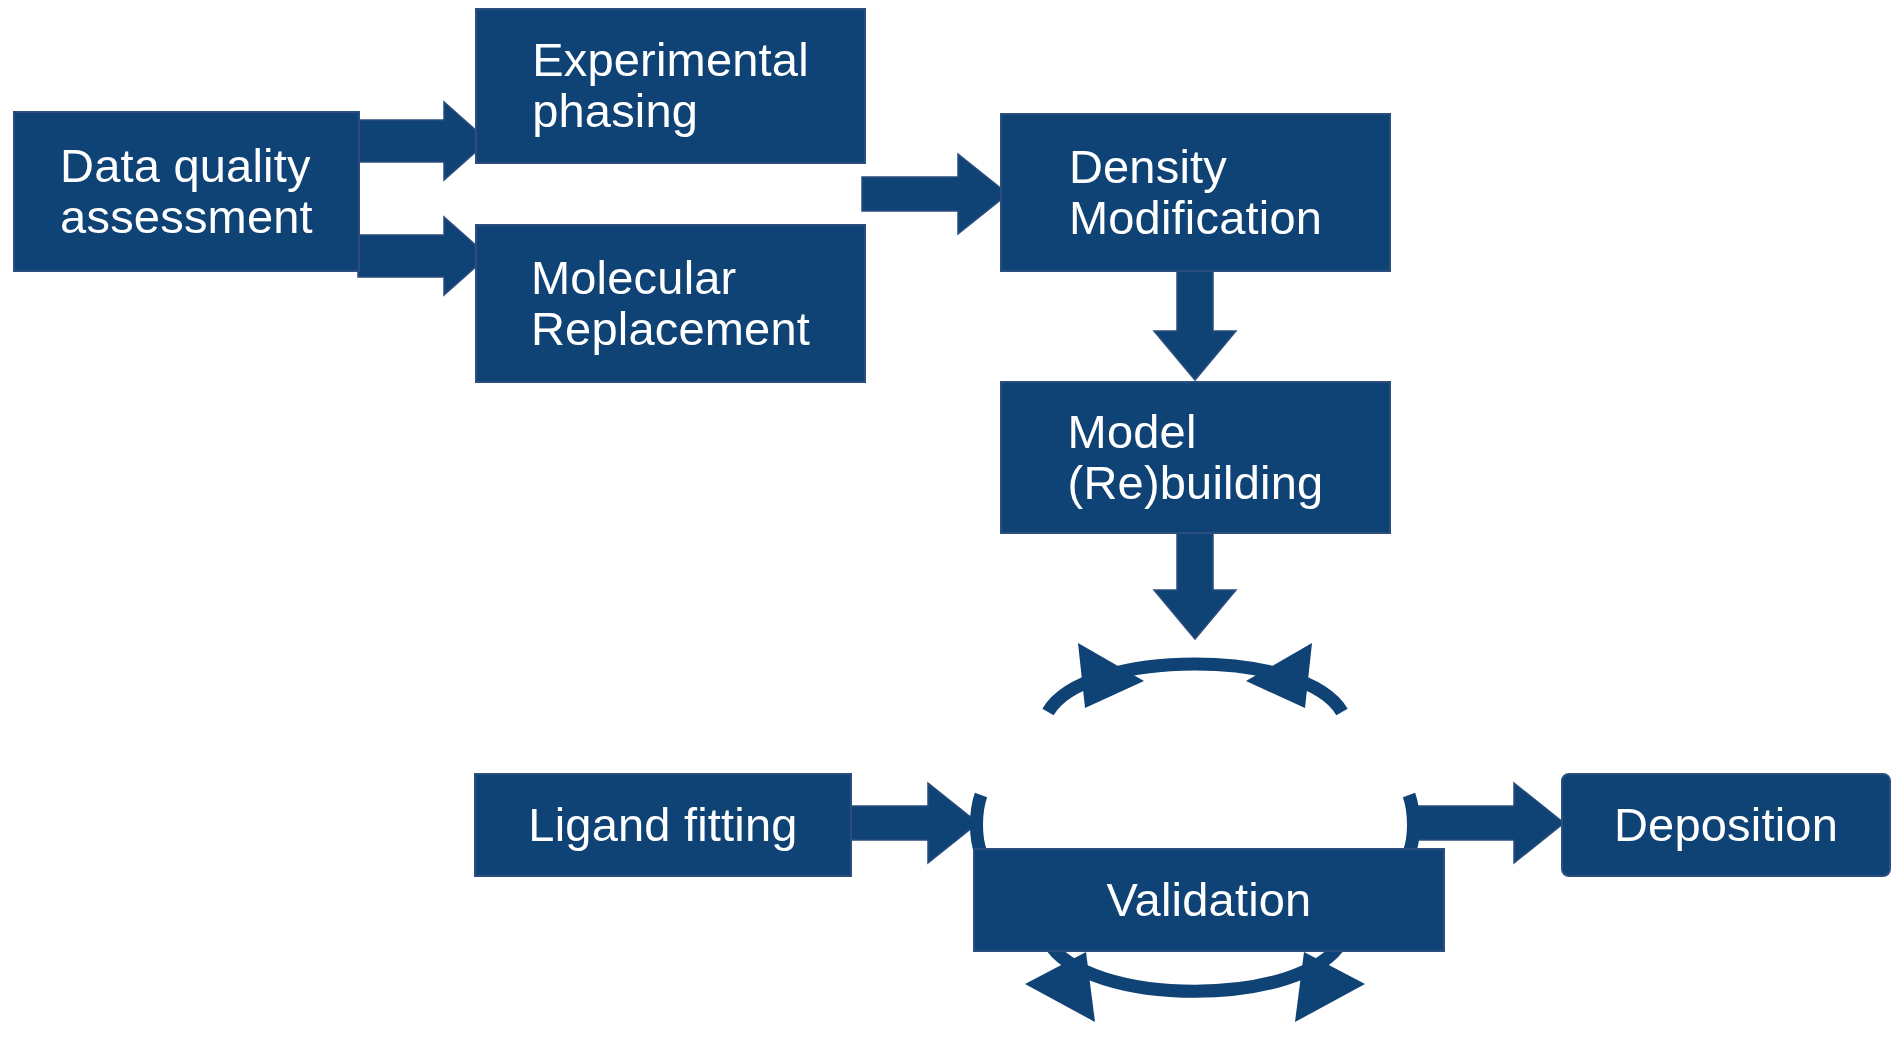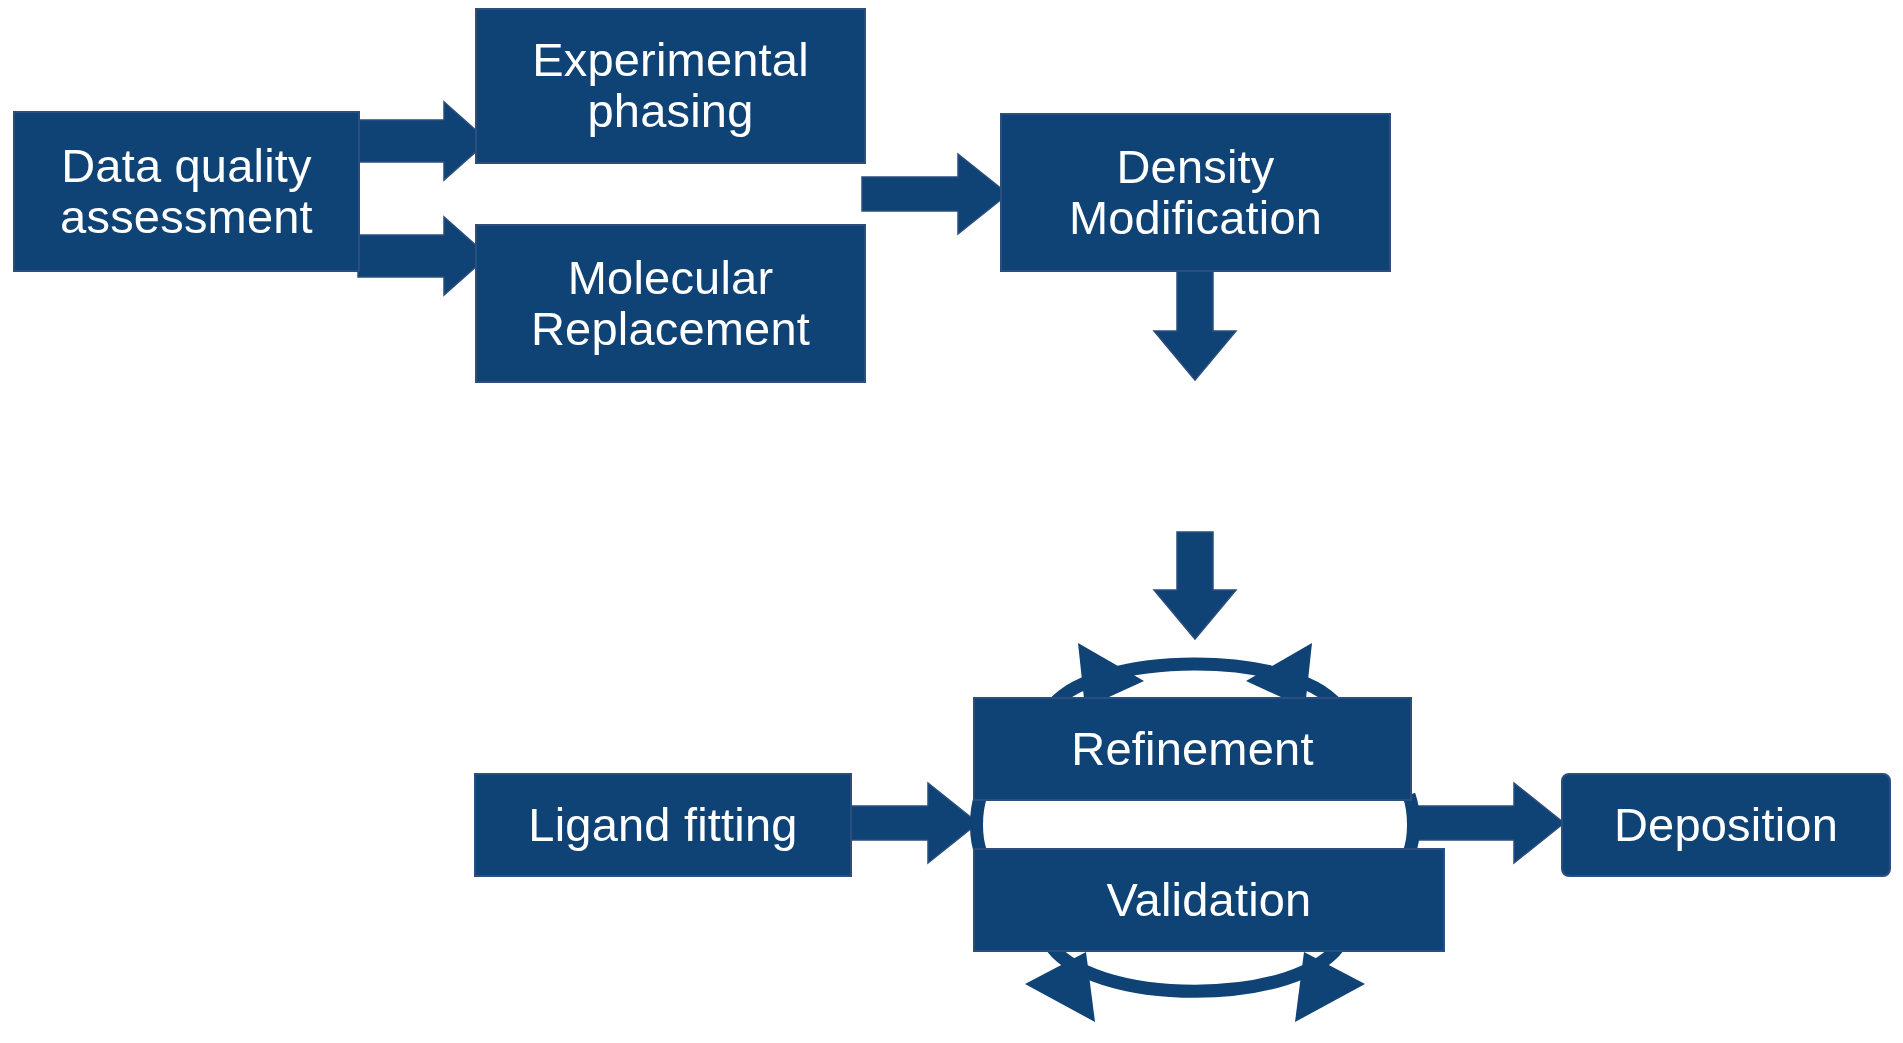--- a/index.html
+++ b/index.html
@@ -16,21 +16,21 @@
     font-family: "Liberation Sans", sans-serif;
   }
   .node {
     position: absolute;
     background: #0F4275;
     border: 2px solid #2B4E7E;
     color: #ffffff;
     display: flex;
     align-items: center;
     justify-content: center;
-    text-align: center;
+    text-align: left;
     line-height: 1.08;
     box-sizing: border-box;
     font-size: 47px;
     font-weight: 400;
     letter-spacing: 0.2px;
     white-space: pre-line;
     z-index: 5;
   }
   .svg-layer {
     position: absolute;
@@ -99,22 +99,23 @@
 
   <div class="node" style="left:475px; top:8px;   width:391px; height:156px;">Experimental
 phasing</div>
 
   <div class="node" style="left:1000px; top:113px; width:391px; height:159px;">Density
 Modification</div>
 
   <div class="node" style="left:475px; top:224px; width:391px; height:159px;">Molecular
 Replacement</div>
 
+  <div class="node" style="left:1000px; top:381px; width:391px; height:153px;">Model
+(Re)building</div>
 
-  <div class="node" style="left:973px; top:697px; width:439px; height:104px;">Refinement</div>
 
   <div class="node" style="left:973px; top:848px; width:472px; height:104px;">Validation</div>
 
   <div class="node" style="left:474px; top:773px; width:378px; height:104px;">Ligand fitting</div>
 
   <div class="node" style="left:1561px; top:773px; width:330px; height:104px;border-radius:8px;">Deposition</div>
 
 </div>
 
 </body></html>

